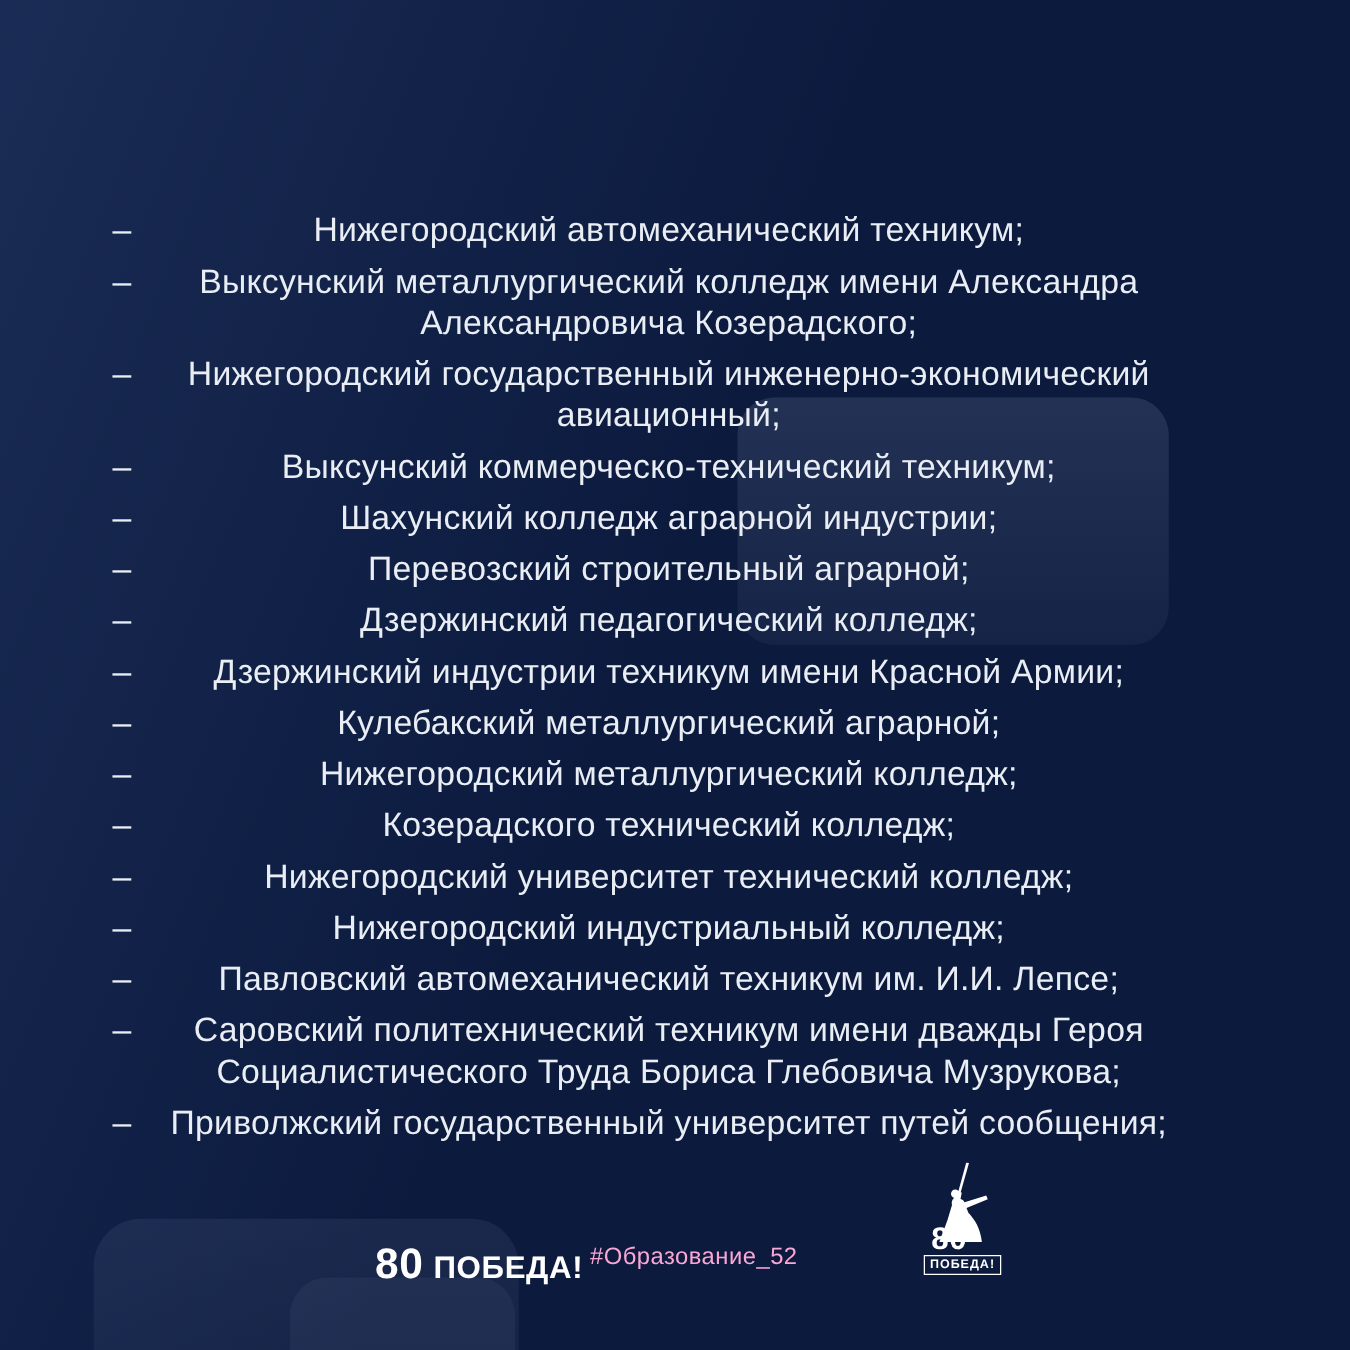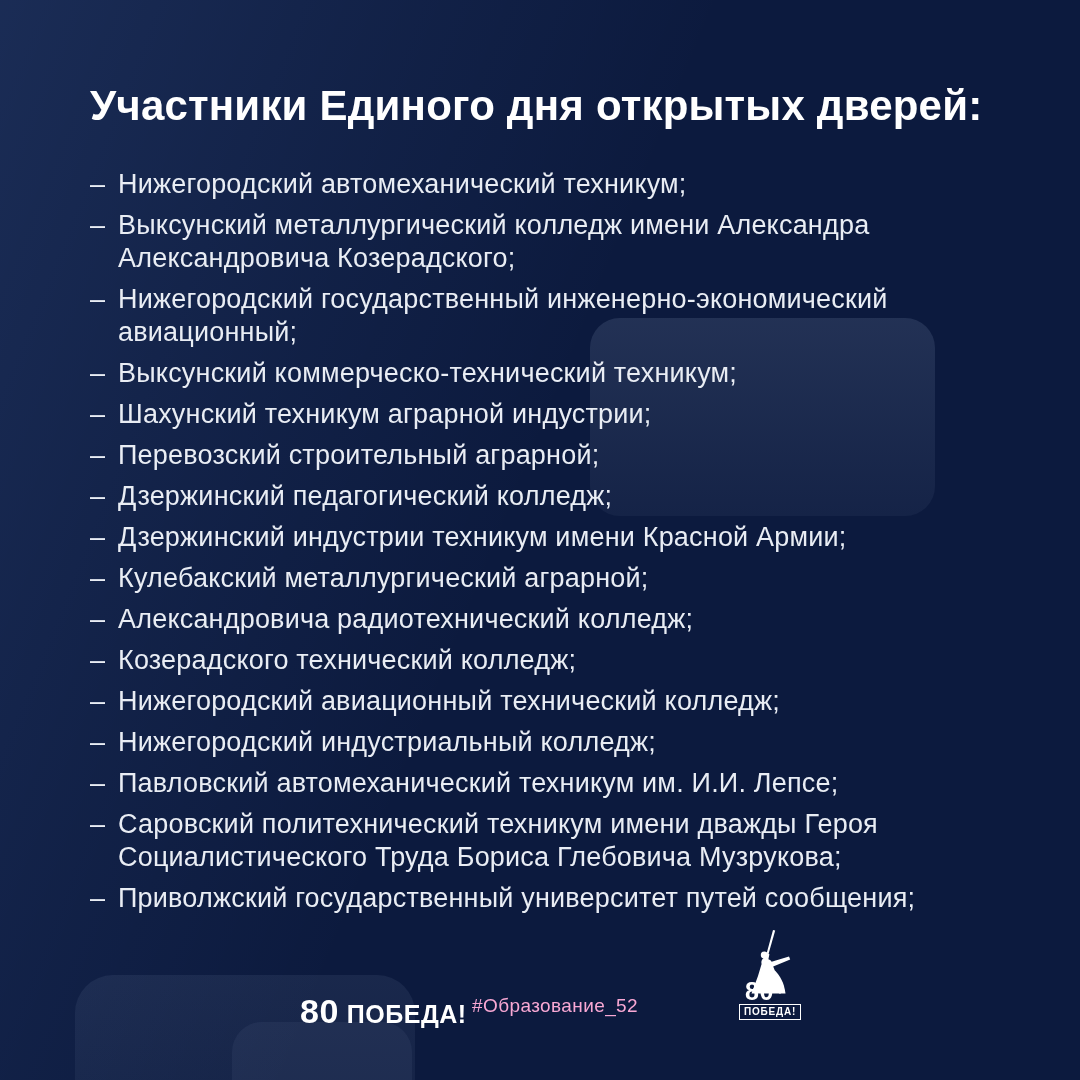--- a/index.html
+++ b/index.html
@@ -56,21 +56,21 @@
     font-size: 27px;
     line-height: 33px;
     font-weight: 400;
     letter-spacing: 0.2px;
     color: #e9edf4;
   }
   .list .dash {
     flex: 0 0 28px;
     color: #e9edf4;
   }
-  .list .item-text { flex: 1 1 auto; }
+  .list .item-text { flex: 1 1 auto; text-align: center; }
 
   .footer-logo-left {
     position: absolute;
     left: 300px; top: 992px;
     display: flex;
     align-items: baseline;
     gap: 8px;
     color: #ffffff;
     white-space: nowrap;
   }
@@ -118,70 +118,69 @@
 </style>
 </head>
 <body>
 
 <div class="poster">
   <div class="streak"></div>
   <div class="glass glass-1"></div>
   <div class="glass glass-2"></div>
   <div class="glass glass-3"></div>
 
-  <h1 class="title">Участники Единого дня открытых дверей:</h1>
 
   <ul class="list">
     <li>
         <span class="dash">–</span>
         <span class="item-text">Нижегородский автомеханический техникум;</span>
       </li>
     <li>
         <span class="dash">–</span>
         <span class="item-text">Выксунский металлургический колледж имени Александра Александровича Козерадского;</span>
       </li>
     <li>
         <span class="dash">–</span>
         <span class="item-text">Нижегородский государственный инженерно-экономический авиационный;</span>
       </li>
     <li>
         <span class="dash">–</span>
         <span class="item-text">Выксунский коммерческо-технический техникум;</span>
       </li>
     <li>
         <span class="dash">–</span>
-        <span class="item-text">Шахунский техникум аграрной индустрии;</span>
+        <span class="item-text">Шахунский колледж аграрной индустрии;</span>
       </li>
     <li>
         <span class="dash">–</span>
         <span class="item-text">Перевозский строительный аграрной;</span>
       </li>
     <li>
         <span class="dash">–</span>
         <span class="item-text">Дзержинский педагогический колледж;</span>
       </li>
     <li>
         <span class="dash">–</span>
         <span class="item-text">Дзержинский индустрии техникум имени Красной Армии;</span>
       </li>
     <li>
         <span class="dash">–</span>
         <span class="item-text">Кулебакский металлургический аграрной;</span>
       </li>
     <li>
         <span class="dash">–</span>
-        <span class="item-text">Александровича радиотехнический колледж;</span>
+        <span class="item-text">Нижегородский металлургический колледж;</span>
       </li>
     <li>
         <span class="dash">–</span>
         <span class="item-text">Козерадского технический колледж;</span>
       </li>
     <li>
         <span class="dash">–</span>
-        <span class="item-text">Нижегородский авиационный технический колледж;</span>
+        <span class="item-text">Нижегородский университет технический колледж;</span>
       </li>
     <li>
         <span class="dash">–</span>
         <span class="item-text">Нижегородский индустриальный колледж;</span>
       </li>
     <li>
         <span class="dash">–</span>
         <span class="item-text">Павловский автомеханический техникум им. И.И. Лепсе;</span>
       </li>
     <li>

